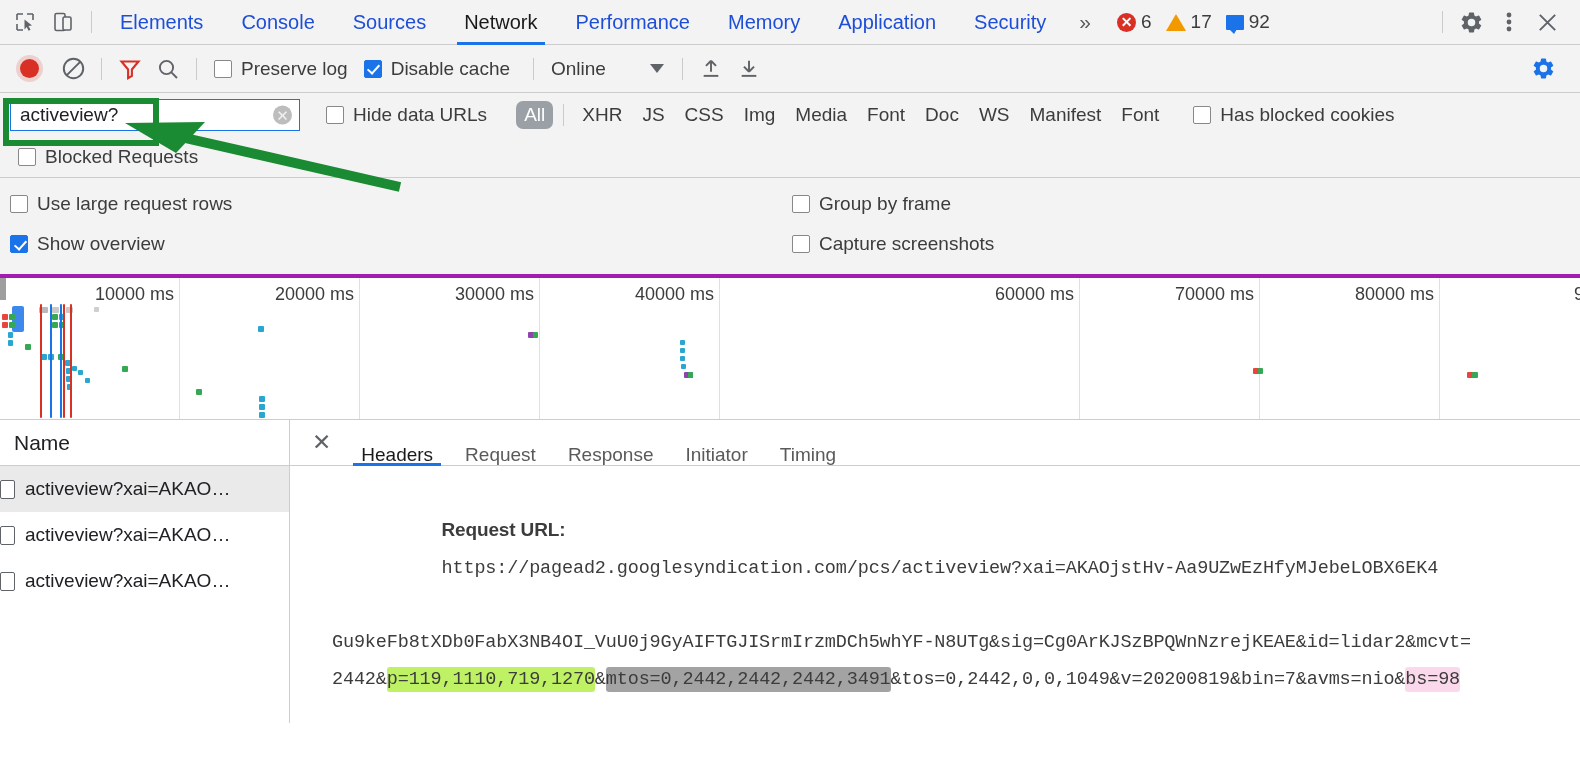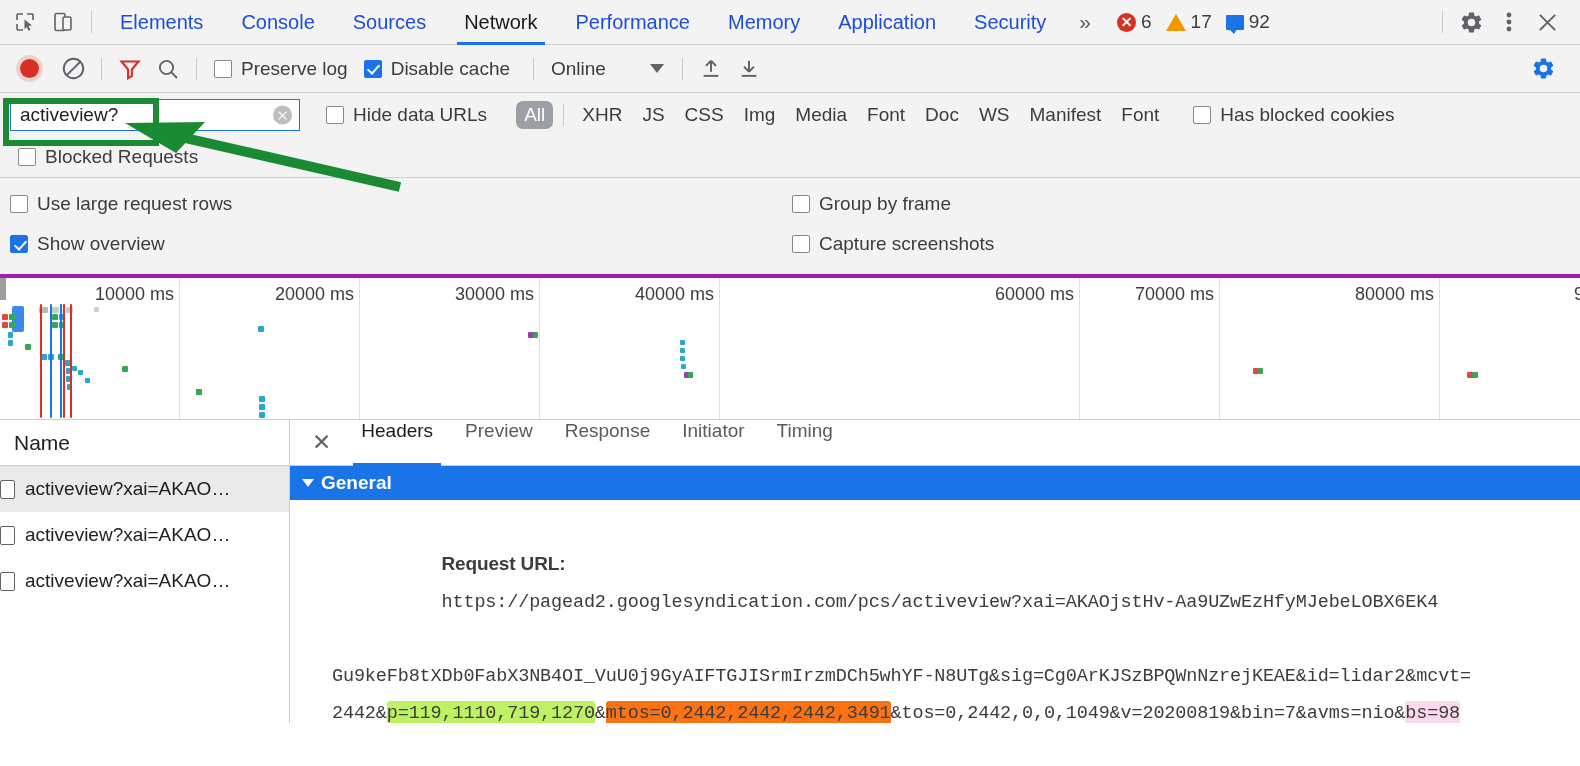--- a/index.html
+++ b/index.html
@@ -225,42 +225,42 @@
     display: flex; align-items: center;
     border-bottom: 1px solid #cdcdcd;
     padding-left: 8px;
   }
   .dclose {
     font-size: 23px; color: #5f6368;
     padding: 0 14px; cursor: pointer; line-height: 1;
   }
   .dtab {
     position: relative; height: 46px;
-    display: flex; align-items: flex-start; padding: 0 16px;
+    display: flex; align-items: flex-end; padding: 0 16px;
     font-size: 19px; color: #5a5a5a; cursor: pointer; white-space: nowrap;
   }
   .dtab.active { color: #1a1a1a; }
   .dtab.active::after {
     content: ""; position: absolute; left: 8px; right: 8px; bottom: 0;
     height: 3px; background: #1a73e8;
   }
   .section-hd {
     background: #1a73e8; color: #fff;
     height: 34px; display: flex; align-items: center;
     padding-left: 12px;
     font-size: 19px; font-weight: bold;
   }
   .tri-d {
     width: 0; height: 0; margin-right: 7px;
     border-left: 6px solid transparent;
     border-right: 6px solid transparent;
     border-top: 8px solid #fff;
   }
   .hl-orange { background: #bef264; border-radius: 3px; padding: 2px 0; }
-  .hl-blue   { background: #f97316; border-radius: 3px; padding: 2px 0; }
+  .hl-blue   { background: #a3a3a3; border-radius: 3px; padding: 2px 0; }
   .hl-pink   { background: #fbd9ec; border-radius: 3px; padding: 2px 0; }
   .urlblock { padding-left: 42px; }
   .url-line {
     font-family: "Liberation Mono", "DejaVu Sans Mono", monospace;
     font-size: 18.5px; color: #3c3c3c; line-height: 37px;
     white-space: pre; letter-spacing: -0.15px;
   }
 
   
   .anno-box {
@@ -496,21 +496,21 @@
       </div>
     <div class="ov-tick" style="left:360px;width:180px;">
         <span>30000 ms</span>
       </div>
     <div class="ov-tick" style="left:540px;width:180px;">
         <span>40000 ms</span>
       </div>
     <div class="ov-tick" style="left:900px;width:180px;">
         <span>60000 ms</span>
       </div>
-    <div class="ov-tick" style="left:1040px;width:180px;">
+    <div class="ov-tick" style="left:1080px;width:180px;">
         <span>70000 ms</span>
       </div>
     <div class="ov-tick" style="left:1260px;width:180px;">
         <span>80000 ms</span>
       </div>
     <div class="ov-tick" style="left:1440px;width:180px;">
         <span>9000</span>
       </div>
 
     <div>
@@ -585,37 +585,33 @@
       </div>
     </div>
 
     <div class="detail">
       <div class="dtabs">
         <span class="dclose">✕</span>
         <div class="dtab active">
             <span>Headers</span>
           </div>
         <div class="dtab">
-            <span>Preview</span>
+            <span>Request</span>
           </div>
         <div class="dtab">
             <span>Response</span>
           </div>
         <div class="dtab">
             <span>Initiator</span>
           </div>
         <div class="dtab">
             <span>Timing</span>
           </div>
       </div>
 
-      <div class="section-hd">
-        <span class="tri-d"></span>
-        <span>General</span>
-      </div>
 
       <div class="urlblock" style="padding-top:8px;">
         <div class="url-line">
           <span class="k" style="font-family:'Liberation Sans',sans-serif;font-size:19px;font-weight:bold;">Request URL:</span>
           <span id="url-l0"><span>https://pagead2.googlesyndication.com/pcs/activeview?xai=AKAOjstHv-Aa9UZwEzHfyMJebeLOBX6EK4</span></span>
         </div>
         <div class="url-line" id="url-l1"><span>Gu9keFb8tXDb0FabX3NB4OI_VuU0j9GyAIFTGJISrmIrzmDCh5whYF-N8UTg&amp;sig=Cg0ArKJSzBPQWnNzrejKEAE&amp;id=lidar2&amp;mcvt=</span></div>
         <div class="url-line" id="url-l2"><span>2442&amp;</span><span class="hl-orange">p=119,1110,719,1270</span><span>&amp;</span><span class="hl-blue">mtos=0,2442,2442,2442,3491</span><span>&amp;tos=0,2442,0,0,1049&amp;v=20200819&amp;bin=7&amp;avms=nio&amp;</span><span class="hl-pink">bs=98</span></div>
 
       </div>

